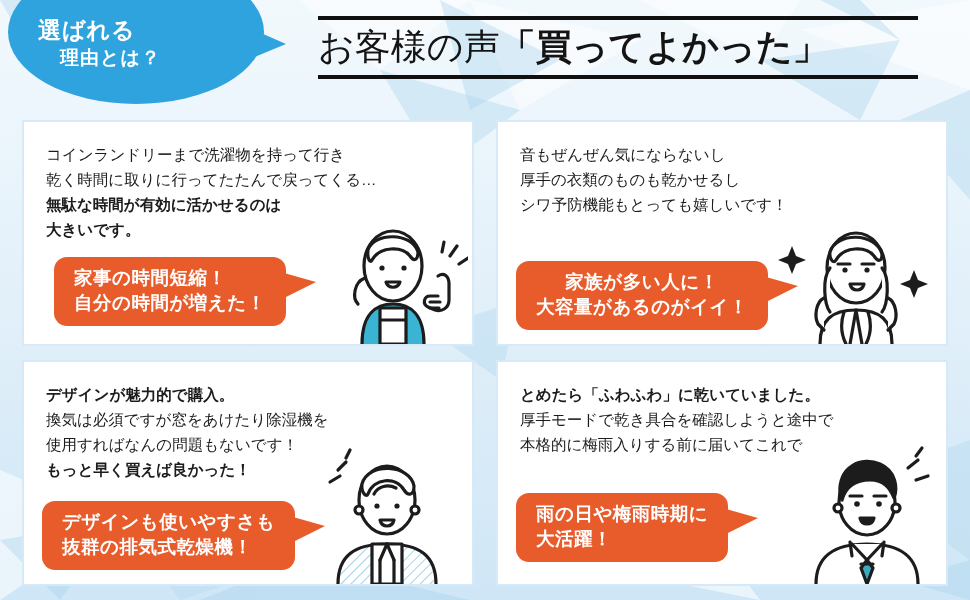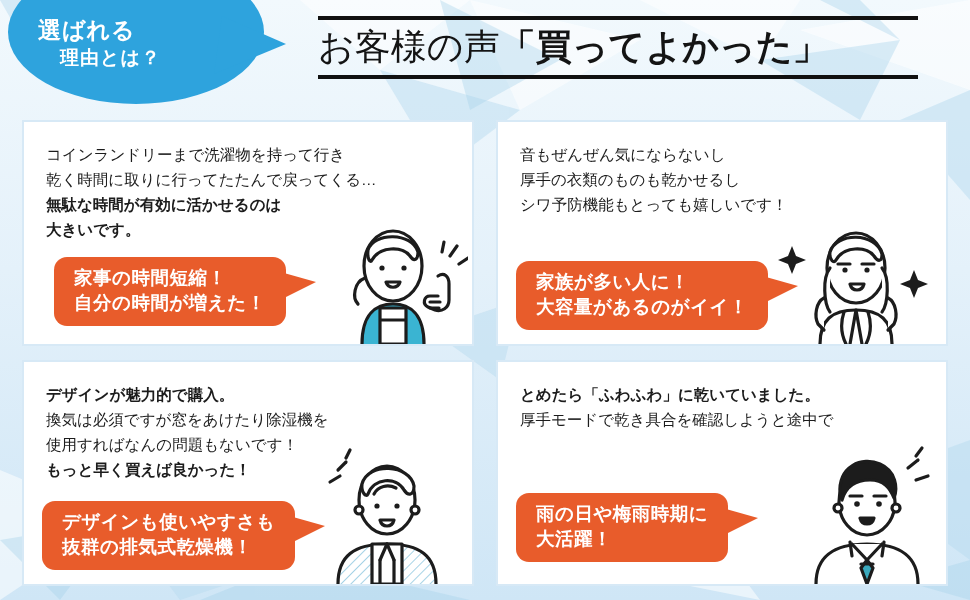--- a/index.html
+++ b/index.html
@@ -67,21 +67,21 @@
   .quote {
     position:absolute; left:22px; top:20px; right:10px;
     z-index:3;
   }
   .qline { font-size:15.5px; line-height:1.62; color:#1c1c1c; white-space:nowrap; }
   .qline.bold { font-weight:bold; }
 
   
   .callout { position:absolute; z-index:6; }
   .c1 { left:18px; bottom:18px;padding-left:12px; }
-  .c2 { left:18px; bottom:14px; }
+  .c2 { left:18px; bottom:14px;text-align:center; }
   .c3 { left:18px; bottom:14px; }
   .c4 { left:18px; bottom:22px; }
 
   .callout-body {
     position:relative;
     background:#e85c2b;
     border-radius:13px;
     padding:9px 20px 10px 20px;
     display:inline-block;
   }
@@ -294,20 +294,21 @@
         <div class="cline">抜群の排気式乾燥機！</div>
         <div class="callout-tail"></div>
       </div>
     </div>
   </div>
 
   <div class="card">
     <div class="quote">
       <div class="qline bold">とめたら「ふわふわ」に乾いていました。</div>
       <div class="qline">厚手モードで乾き具合を確認しようと途中で</div>
+      <div class="qline">本格的に梅雨入りする前に届いてこれで</div>
     </div>
 
     <div class="person p4">
       <svg viewBox="0 0 150 140">
         <g fill="none" stroke="#1c1c1c" stroke-width="3.2" stroke-linecap="round" stroke-linejoin="round">
           <path d="M24 140 C24 112 42 100 75 100 C108 100 126 112 126 140" fill="#ffffff"></path>
           <path d="M60 100 L75 116 L90 100" fill="#ffffff"></path>
           <path d="M75 116 L69 124 L75 140 L81 124 Z" fill="#3aa9bd"></path>
           <path d="M69 120 L81 120" stroke="#1c1c1c"></path>
           <path d="M58 98 L60 112 M92 98 L90 112"></path>

